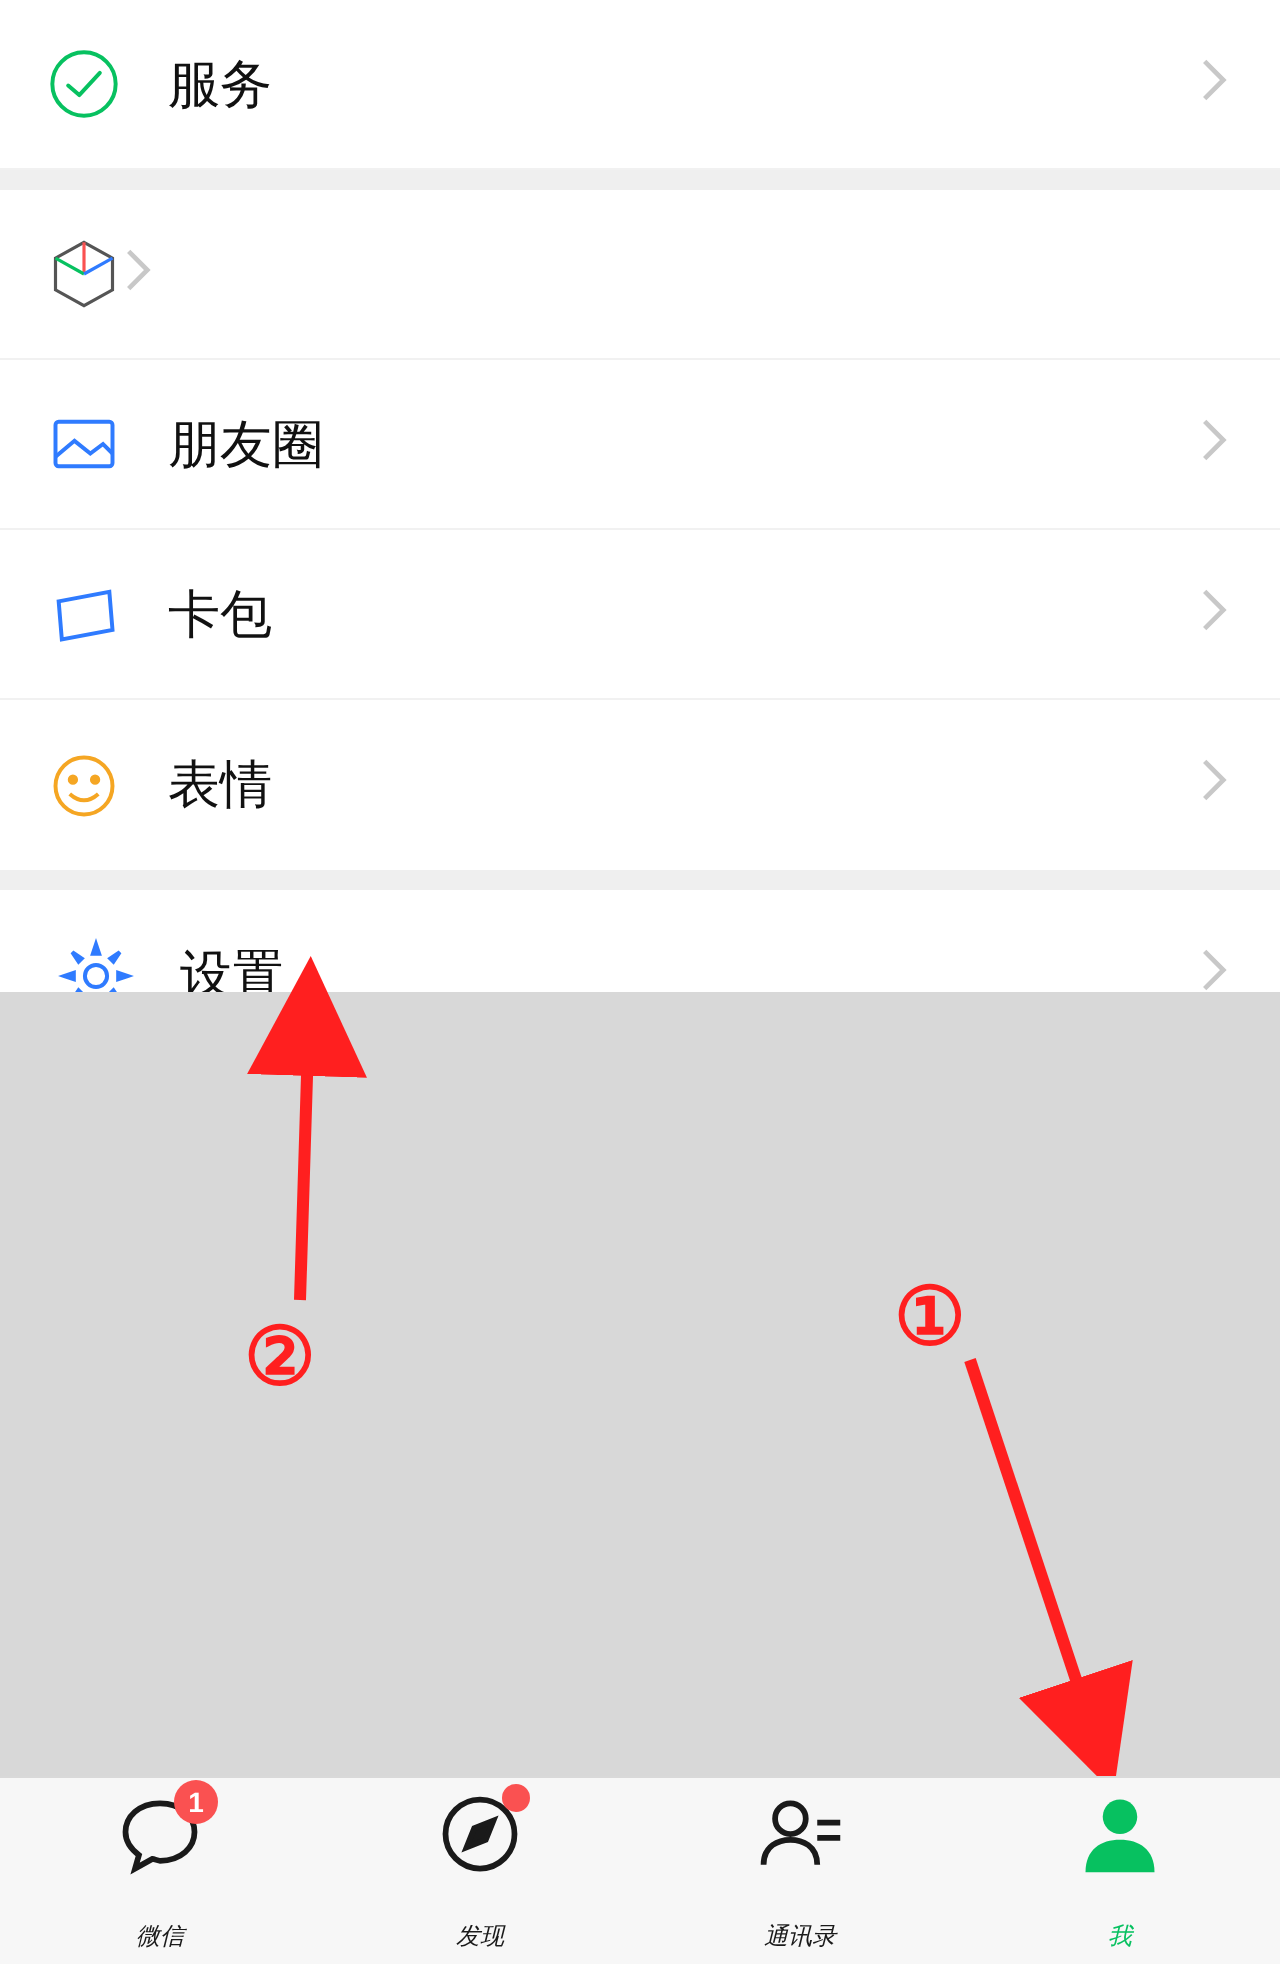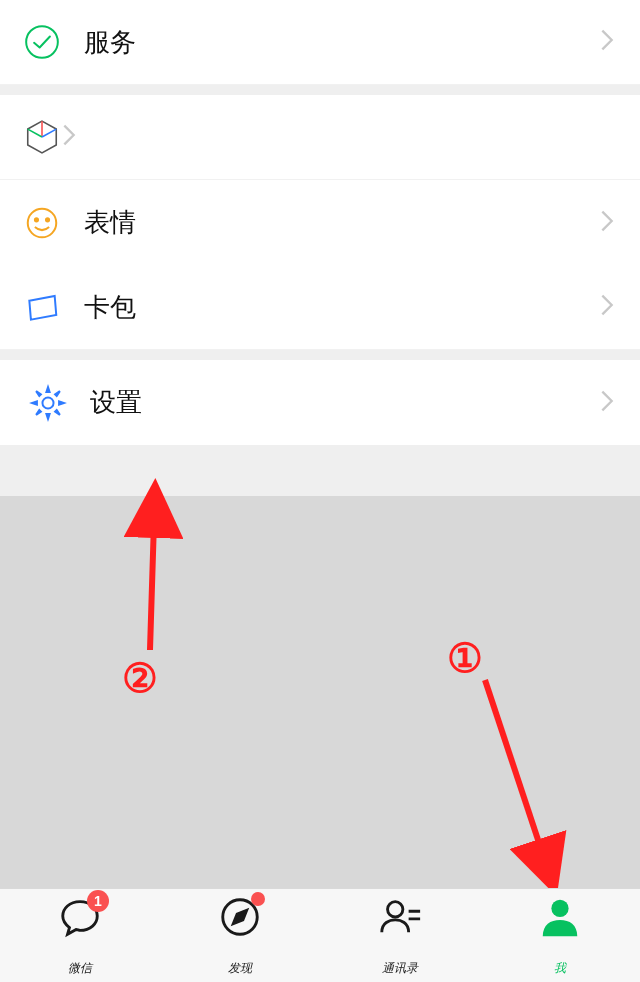--- a/index.html
+++ b/index.html
@@ -67,45 +67,59 @@
         <path d="M24 24 L42 14" stroke="#2f7bff"></path>
       </svg>
     </span>
     <span class="chevron">
       <svg width="14" height="24" viewBox="0 0 12 20" fill="none" stroke="#c8c8c8" stroke-width="2">
             <path d="M2 2 L10 10 L2 18"></path>
           </svg>
     </span>
   </div>
 
+  <div class="cell">
+    <span class="icon">
+      <svg width="38" height="38" viewBox="0 0 48 48" fill="none" stroke="#2f7bff" stroke-width="2.5">
+        <rect x="6" y="10" width="36" height="28" rx="2"></rect>
+        <path d="M6 32 L18 22 L28 30 L36 24 L42 30"></path>
+      </svg>
+    </span>
+    <span class="label">朋友圈</span>
+    <span class="chevron">
+      <svg width="14" height="24" viewBox="0 0 12 20" fill="none" stroke="#c8c8c8" stroke-width="2">
+            <path d="M2 2 L10 10 L2 18"></path>
+          </svg>
+    </span>
+  </div>
+
+  <div class="cell">
+    <span class="icon">
+      <svg width="38" height="38" viewBox="0 0 48 48" fill="none" stroke="#2f7bff" stroke-width="2.5">
+        <path d="M8 16 L40 10 L42 34 L10 40 Z"></path>
+      </svg>
+    </span>
+    <span class="label">卡包</span>
+    <span class="chevron">
+      <svg width="14" height="24" viewBox="0 0 12 20" fill="none" stroke="#c8c8c8" stroke-width="2">
+            <path d="M2 2 L10 10 L2 18"></path>
+          </svg>
+    </span>
+  </div>
 
   <div class="cell" style="border-bottom:none">
     <span class="icon">
       <svg width="38" height="38" viewBox="0 0 48 48" fill="none" stroke="#f5a623" stroke-width="2.5">
         <circle cx="24" cy="24" r="18"></circle>
         <circle cx="17" cy="20" r="2" fill="#f5a623"></circle>
         <circle cx="31" cy="20" r="2" fill="#f5a623"></circle>
         <path d="M15 29 Q24 37 33 29"></path>
       </svg>
     </span>
     <span class="label">表情</span>
-    <span class="chevron">
-      <svg width="14" height="24" viewBox="0 0 12 20" fill="none" stroke="#c8c8c8" stroke-width="2">
-            <path d="M2 2 L10 10 L2 18"></path>
-          </svg>
-    </span>
-  </div>
-
-  <div class="cell">
-    <span class="icon">
-      <svg width="38" height="38" viewBox="0 0 48 48" fill="none" stroke="#2f7bff" stroke-width="2.5">
-        <path d="M8 16 L40 10 L42 34 L10 40 Z"></path>
-      </svg>
-    </span>
-    <span class="label">卡包</span>
     <span class="chevron">
       <svg width="14" height="24" viewBox="0 0 12 20" fill="none" stroke="#c8c8c8" stroke-width="2">
             <path d="M2 2 L10 10 L2 18"></path>
           </svg>
     </span>
   </div>
 
   <div class="group-gap"></div>
 
   <div class="cell" style="border-bottom:none">

